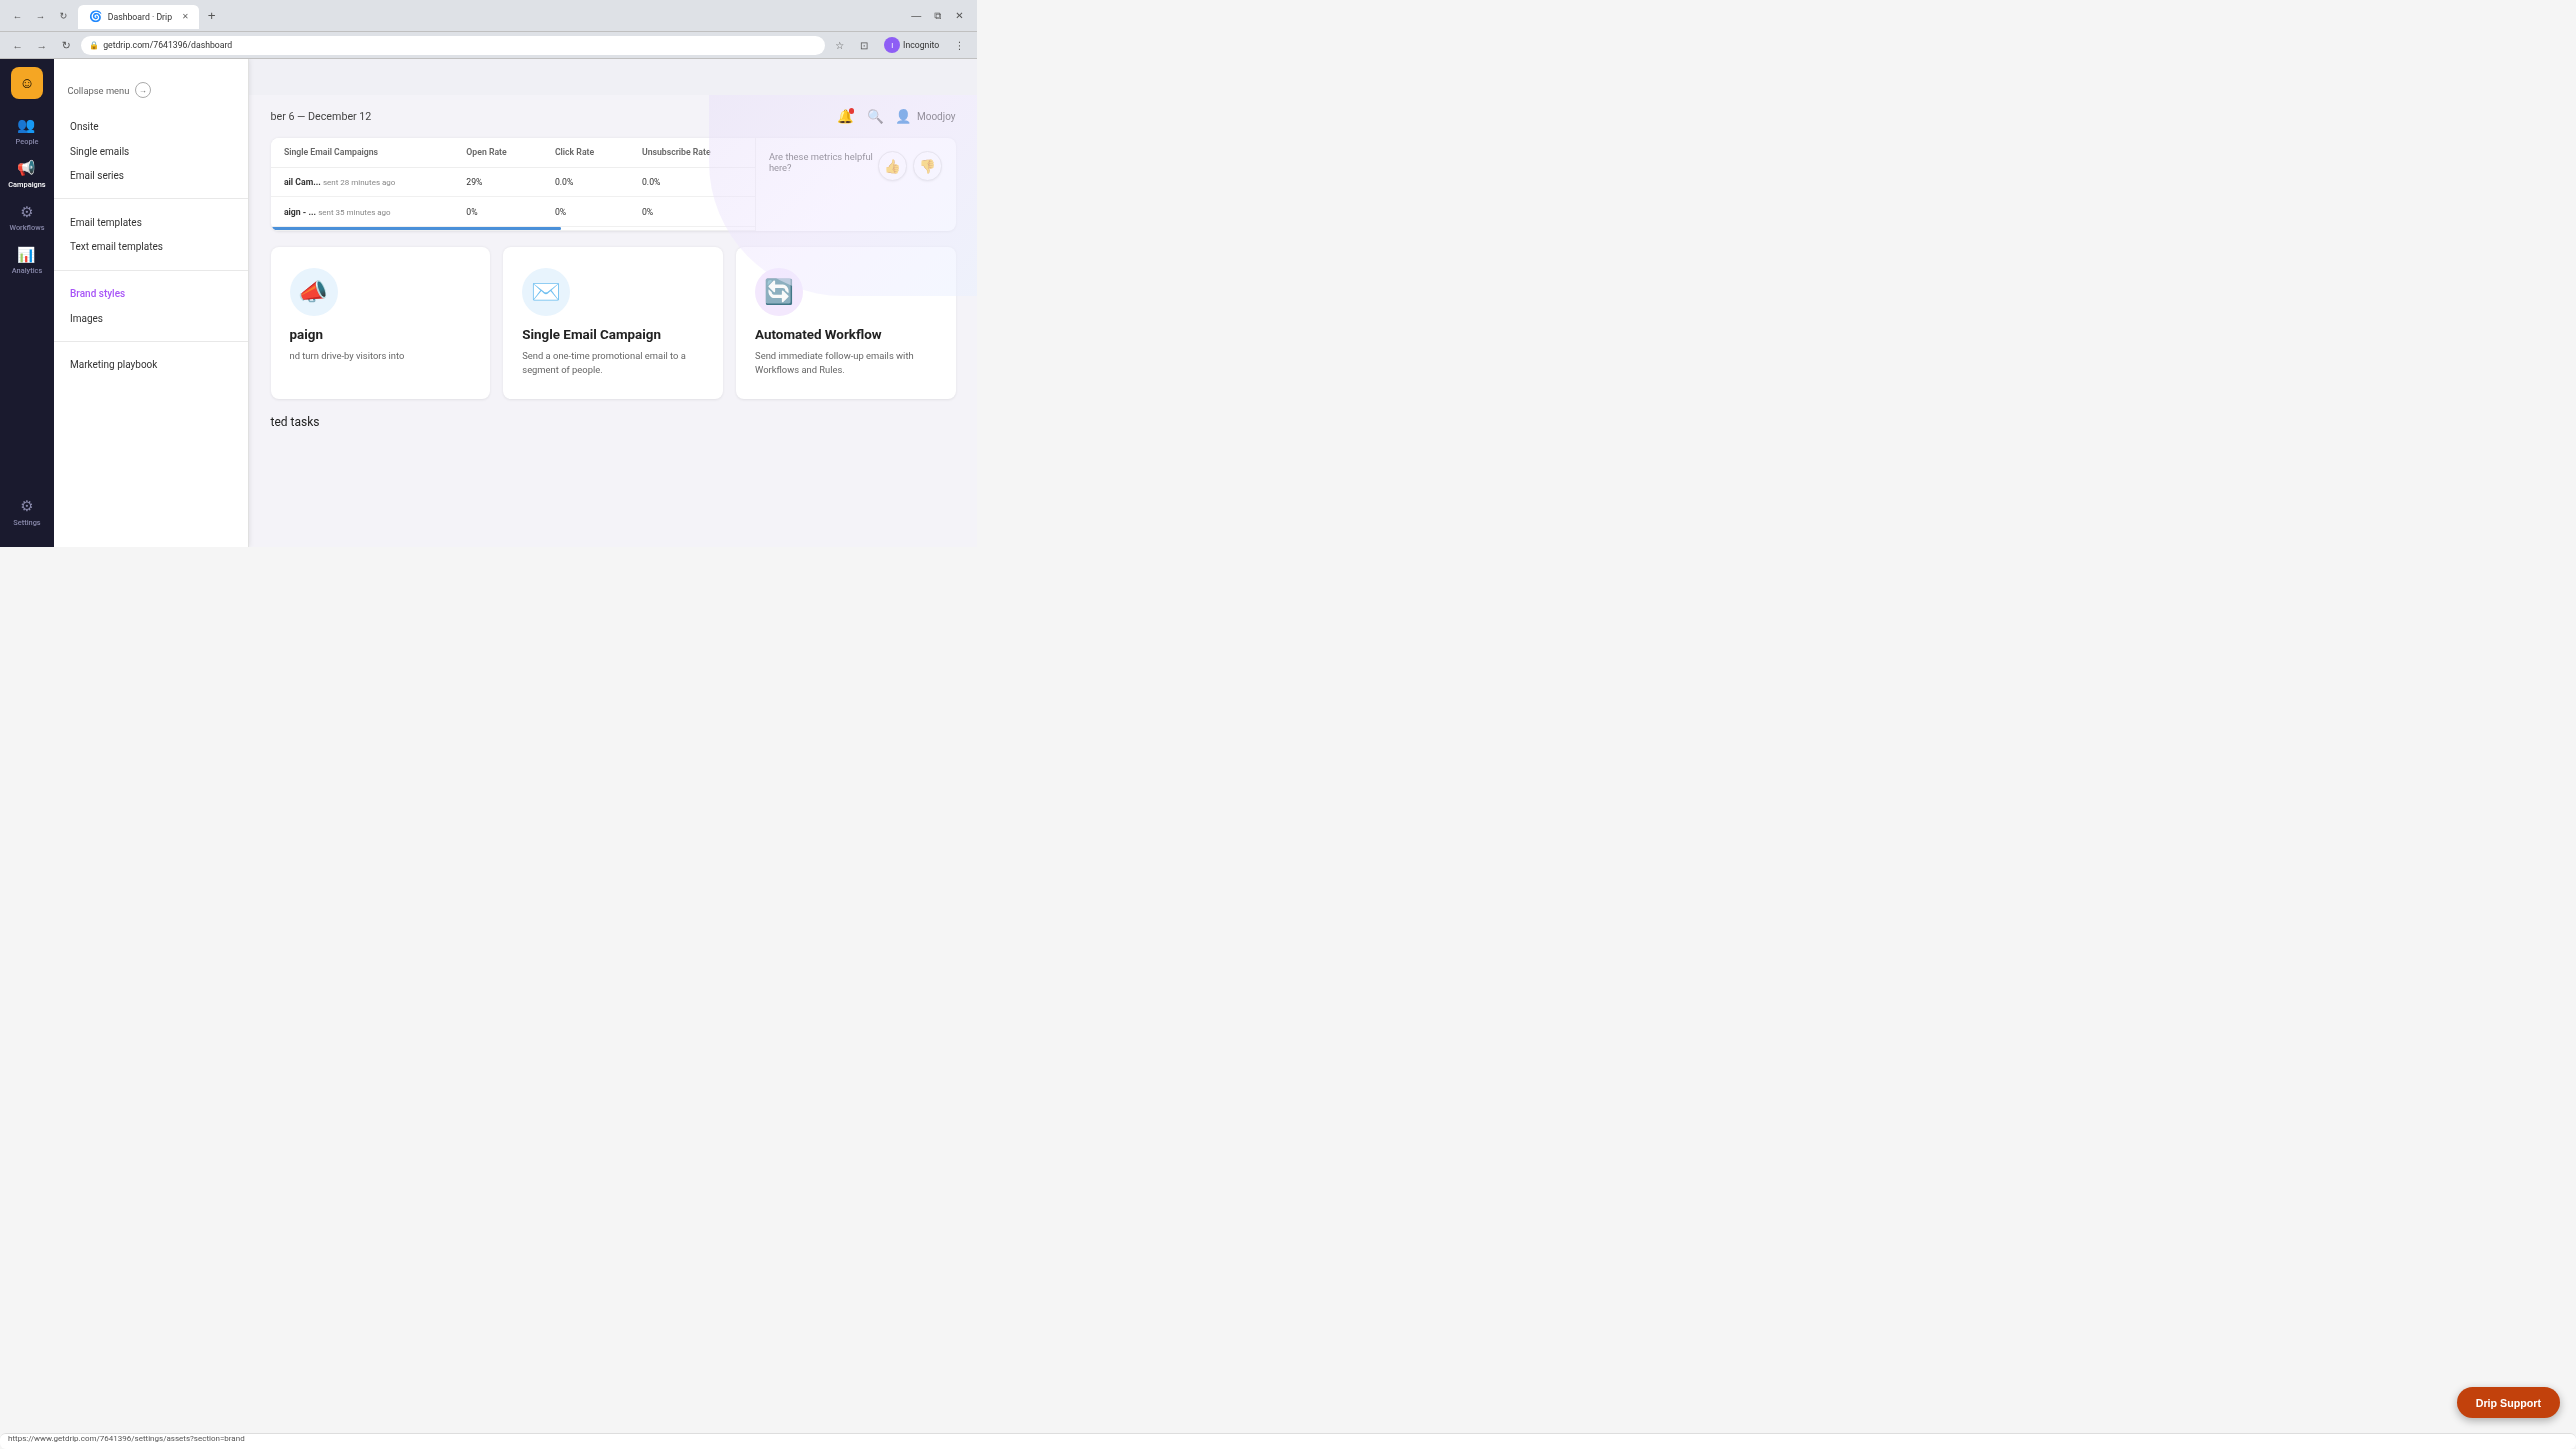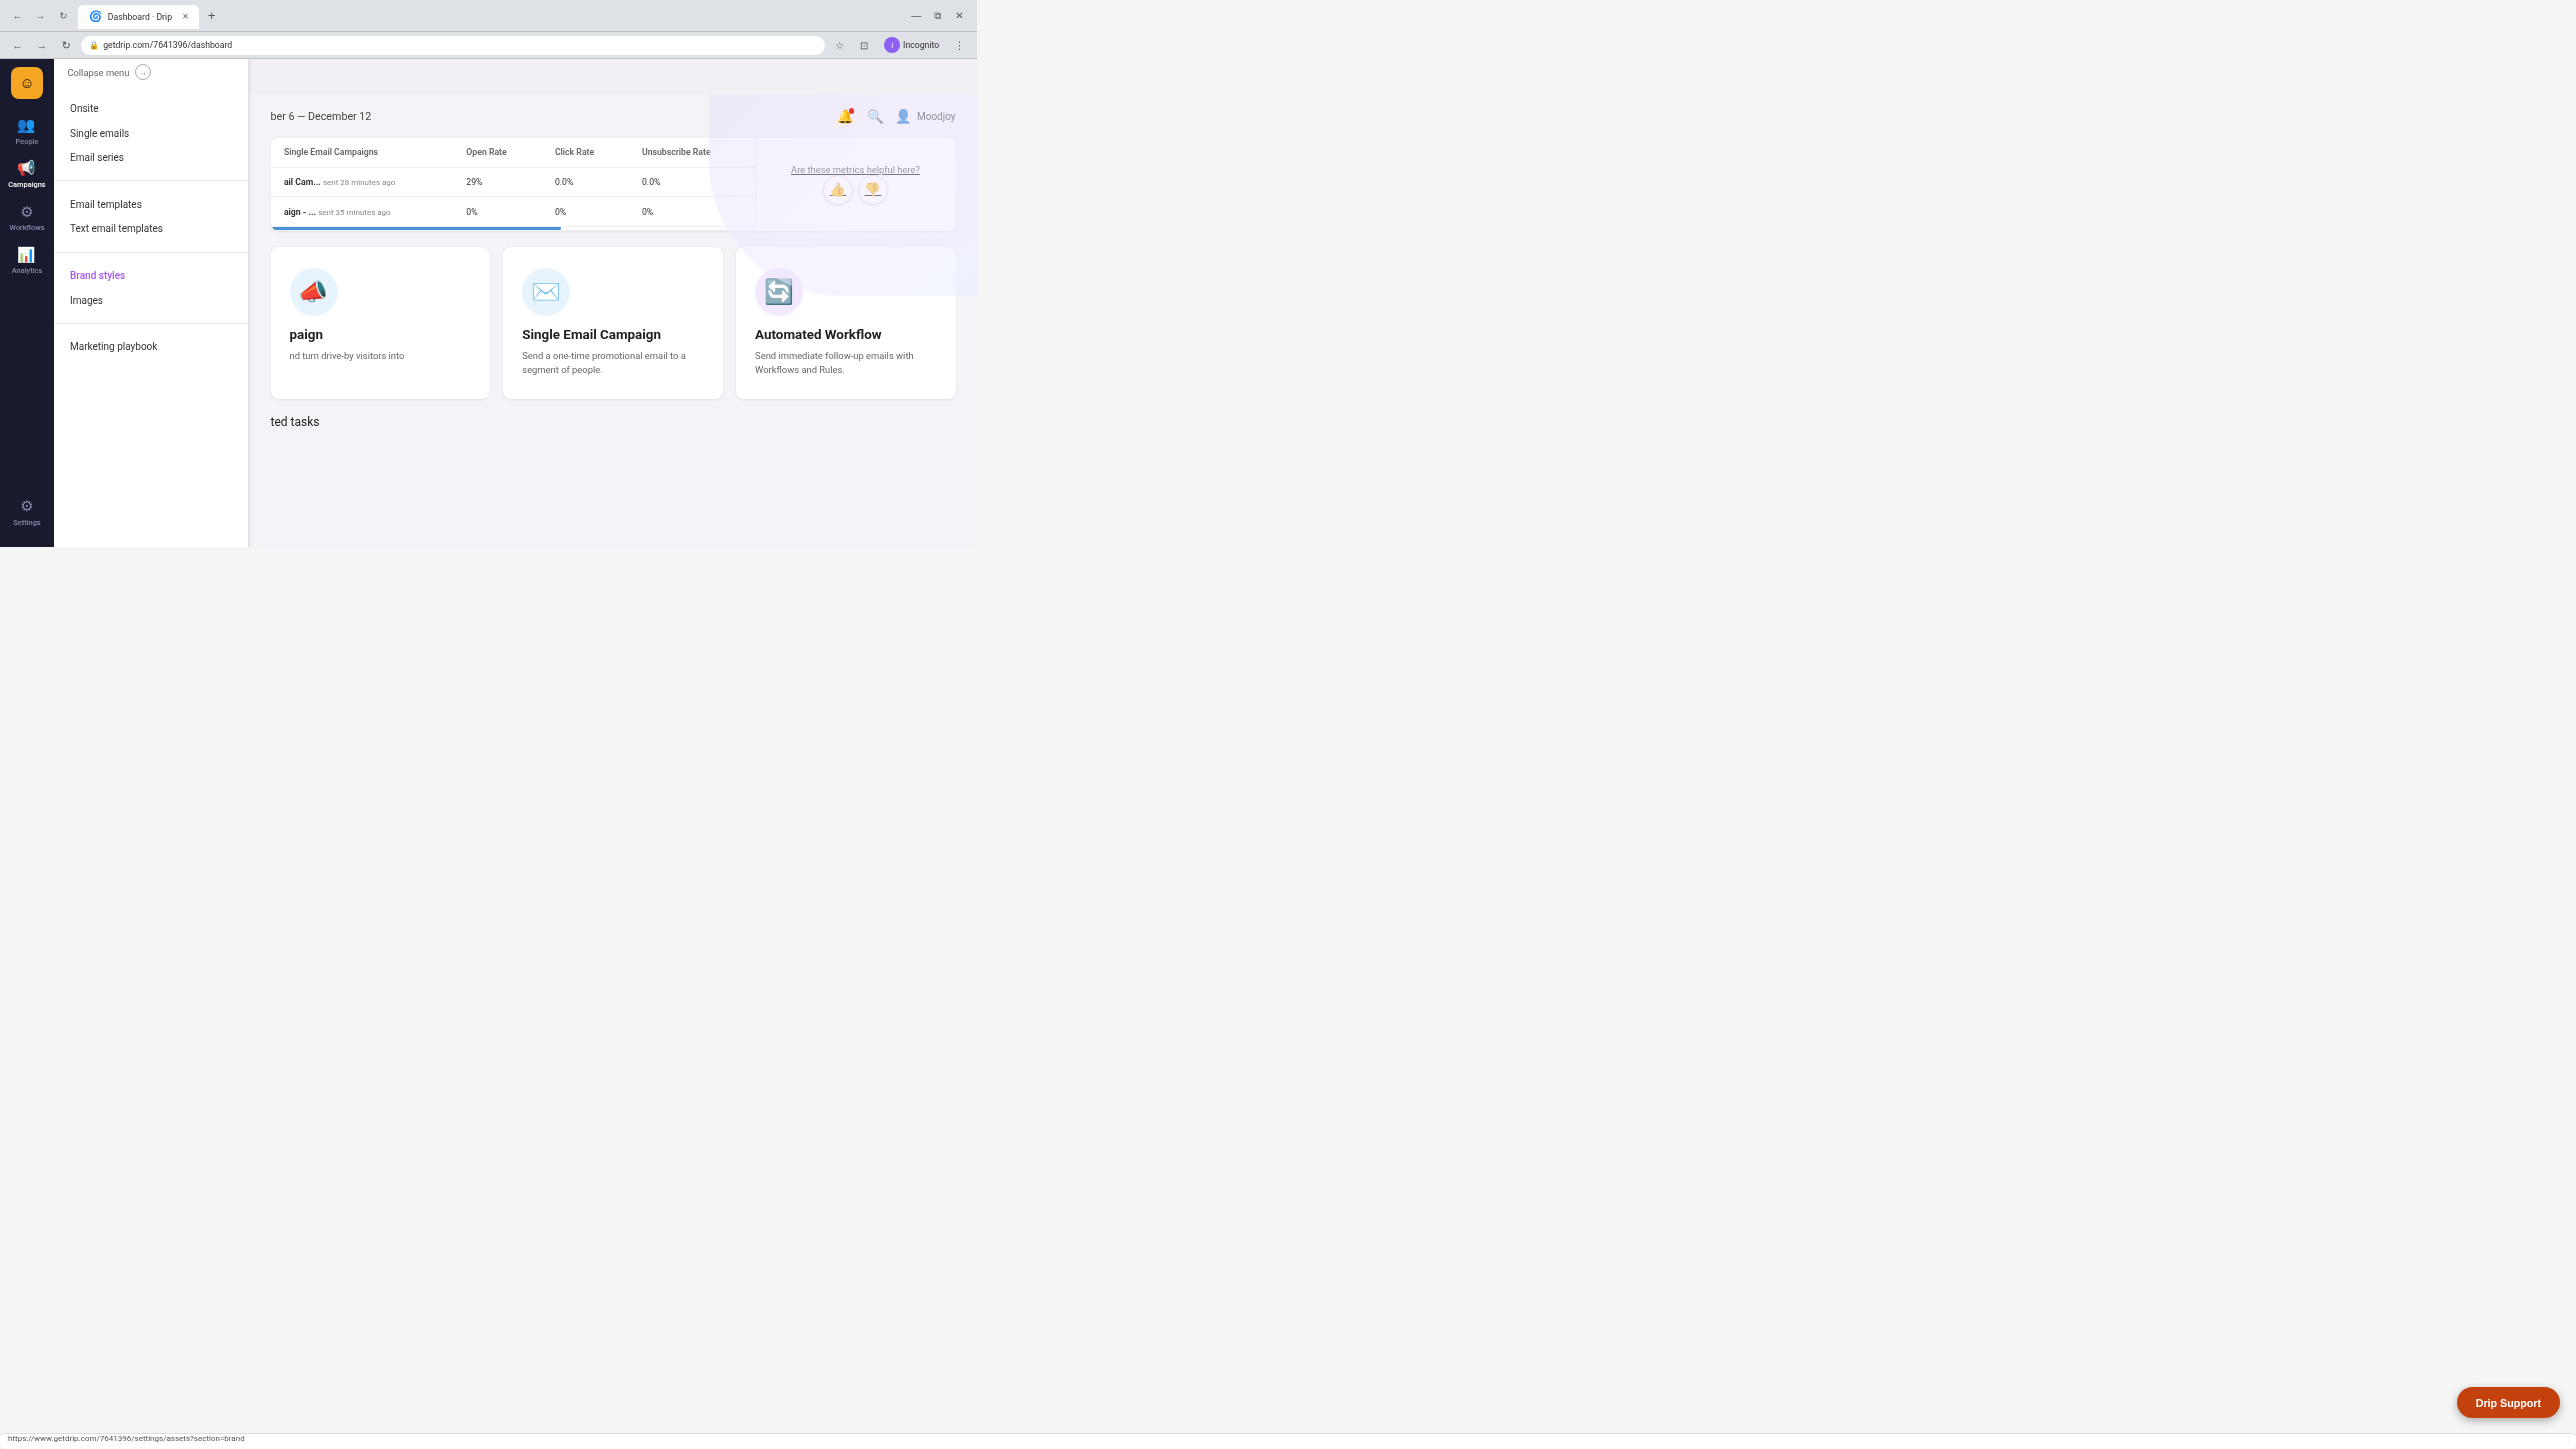--- a/index.html
+++ b/index.html
@@ -203,21 +203,21 @@
     
     .dropdown-overlay {
       position: absolute;
       left: 0;
       top: 0;
       width: 195px;
       background: #fff;
       border-right: 0.7px solid #e0e0e0;
       height: 100%;
       z-index: 20;
-      padding: 0 0;
+      padding: 18px 0;
       box-shadow: 1.3px 0 5.4px rgba(0,0,0,0.1);
     }
     .collapse-menu-btn {
       display: flex;
       align-items: center;
       gap: 5.4px;
       padding: 5.4px 13.4px 10.7px;
       cursor: pointer;
       color: #666;
       font-size: 9.4px;
@@ -450,26 +450,23 @@
     .campaigns-row-layout {
       display: flex;
       gap: 0;
     }
     .campaigns-table-area {
       flex: 1;
     }
     .metrics-question-area {
       width: 201px;
       display: flex;
-      flex-direction: column;
       justify-content: center;
-      align-items: center;
       padding: 13.4px;
       border-left: 0.7px solid #eee;
-      text-decoration: underline;
     }
 
     
     .bg-decoration {
       position: absolute;
       right: 0;
       top: 0;
       width: 268px;
       height: 201px;
       background: linear-gradient(135deg, #e8e0f8 0%, #f0e8ff 50%, #e8f0ff 100%);

